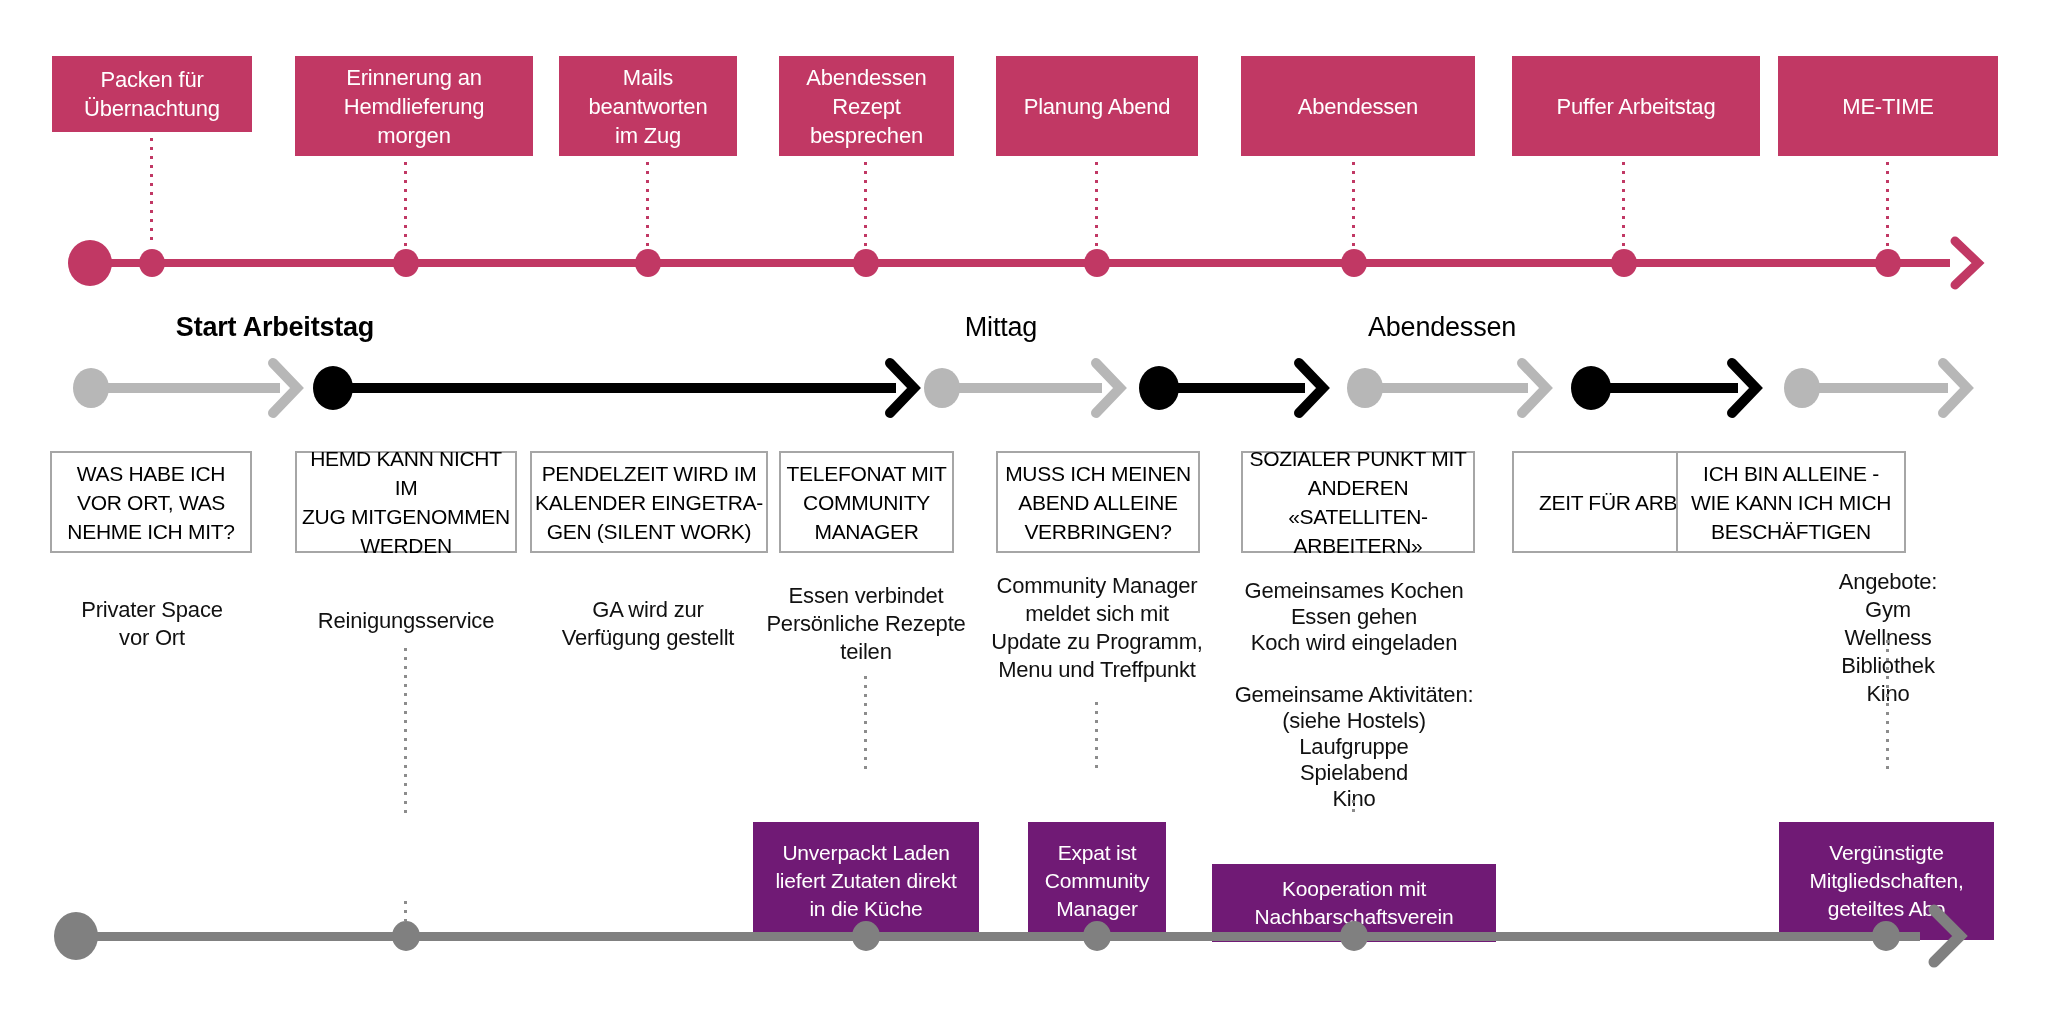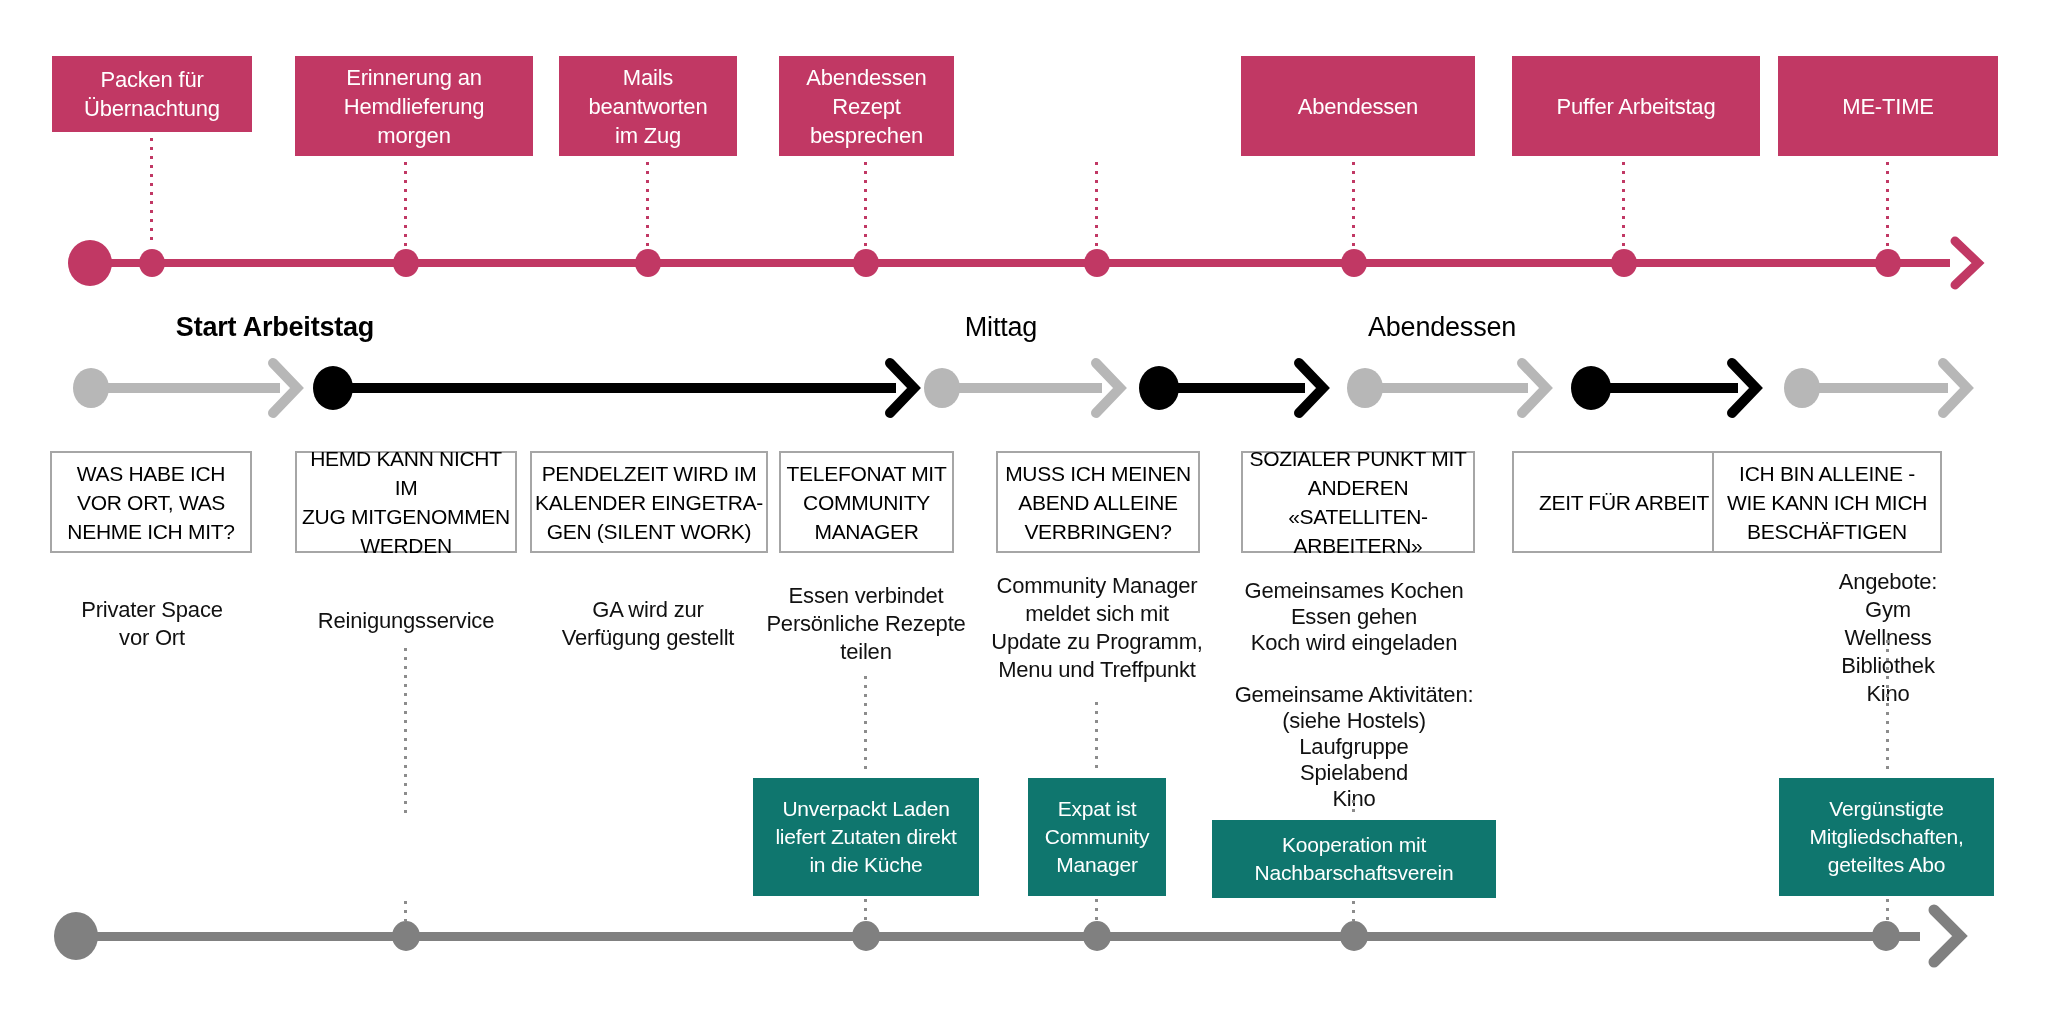--- a/index.html
+++ b/index.html
@@ -9,22 +9,22 @@
   
   .pbox{background:#c13864;color:#ffffff;display:flex;align-items:center;justify-content:center;
         text-align:center;white-space:pre-line;font-size:22px;line-height:29px;letter-spacing:-0.2px;}
   
   .wbox{background:#ffffff;border:2px solid #a6a6a6;color:#000000;display:flex;align-items:center;
         justify-content:center;text-align:center;white-space:pre-line;font-size:21px;line-height:29px;
         letter-spacing:-0.3px;box-sizing:border-box;}
   
   .note{color:#111111;text-align:center;white-space:pre-line;font-size:22px;line-height:28px;letter-spacing:-0.2px;}
   
-  .gbox{background:#0f766e;color:#ffffff;display:flex;align-items:center;justify-content:center;
-        text-align:center;white-space:pre-line;font-size:21px;line-height:28px;letter-spacing:-0.2px;}
+  .gbox{background:#701a75;color:#ffffff;display:flex;align-items:center;justify-content:center;
+        text-align:center;white-space:pre-line;font-size:21px;line-height:28px;letter-spacing:-0.2px;margin-top:44px;}
   
   .hline{position:absolute;}
   .dot{position:absolute;border-radius:50%;}
   .vd-p{position:absolute;width:3px;background-image:repeating-linear-gradient(to bottom,#c13864 0 3px,transparent 3px 9px);}
   .vd-g{position:absolute;width:3px;background-image:repeating-linear-gradient(to bottom,#8c8c8c 0 3px,transparent 3px 9px);}
   .lbl{position:absolute;font-size:27px;color:#000000;text-align:center;letter-spacing:-0.2px;}
 </style>
 </head>
 <body>
 
@@ -34,20 +34,21 @@
 Übernachtung</div>
   <div class="abs pbox" style="left:295px;top:56px;width:238px;height:100px;">Erinnerung an
 Hemdlieferung
 morgen</div>
   <div class="abs pbox" style="left:559px;top:56px;width:178px;height:100px;">Mails
 beantworten
 im Zug</div>
   <div class="abs pbox" style="left:779px;top:56px;width:175px;height:100px;">Abendessen
 Rezept
 besprechen</div>
+  <div class="abs pbox" style="left:996px;top:56px;width:202px;height:100px;">Planung Abend</div>
   <div class="abs pbox" style="left:1241px;top:56px;width:234px;height:100px;">Abendessen</div>
   <div class="abs pbox" style="left:1512px;top:56px;width:248px;height:100px;">Puffer Arbeitstag</div>
   <div class="abs pbox" style="left:1778px;top:56px;width:220px;height:100px;">ME-TIME</div>
 
   <div class="vd-p" style="left:150px;top:138px;height:108px;"></div>
   <div class="vd-p" style="left:404px;top:162px;height:84px;"></div>
   <div class="vd-p" style="left:646px;top:162px;height:84px;"></div>
   <div class="vd-p" style="left:864px;top:162px;height:84px;"></div>
   <div class="vd-p" style="left:1095px;top:162px;height:84px;"></div>
   <div class="vd-p" style="left:1352px;top:162px;height:84px;"></div>
@@ -126,21 +127,21 @@
   <div class="abs wbox" style="left:779px;top:451px;width:175px;height:102px;">TELEFONAT MIT
 COMMUNITY
 MANAGER</div>
   <div class="abs wbox" style="left:996px;top:451px;width:204px;height:102px;">MUSS ICH MEINEN
 ABEND ALLEINE
 VERBRINGEN?</div>
   <div class="abs wbox" style="left:1241px;top:451px;width:234px;height:102px;">SOZIALER PUNKT MIT
 ANDEREN «SATELLITEN-
 ARBEITERN»</div>
   <div class="abs wbox" style="left:1512px;top:451px;width:224px;height:102px;">ZEIT FÜR ARBEIT</div>
-  <div class="abs wbox" style="left:1712px;top:451px;width:230px;height:102px;">ICH BIN ALLEINE -
+  <div class="abs wbox" style="left:1676px;top:451px;width:230px;height:102px;">ICH BIN ALLEINE -
 WIE KANN ICH MICH
 BESCHÄFTIGEN</div>
 
   <div class="abs note" style="left:12px;top:596px;width:280px;">Privater Space
 vor Ort</div>
   <div class="abs note" style="left:266px;top:607px;width:280px;">Reinigungsservice</div>
   <div class="abs note" style="left:508px;top:596px;width:280px;">GA wird zur
 Verfügung gestellt</div>
   <div class="abs note" style="left:726px;top:582px;width:280px;">Essen verbindet
 Persönliche Rezepte

